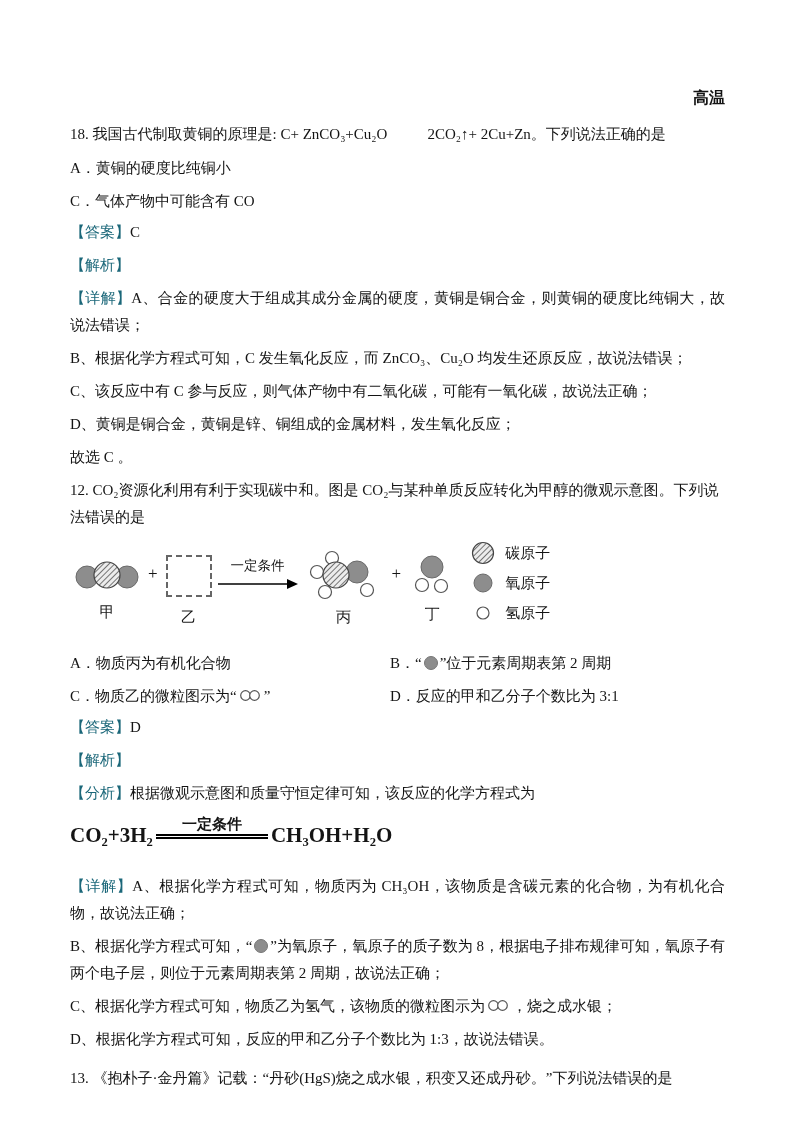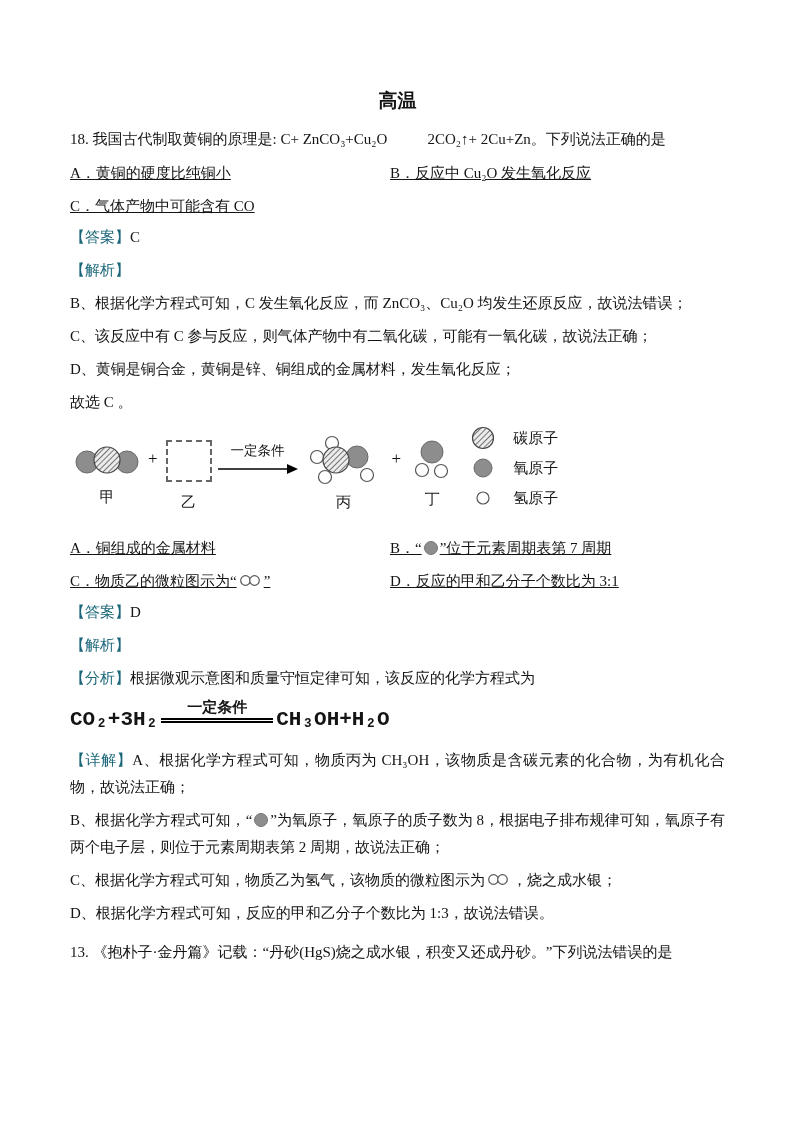--- a/index.html
+++ b/index.html
@@ -4,46 +4,46 @@
 <style>
   * { box-sizing: border-box; }
   html, body { margin: 0; padding: 0; background: #ffffff; }
   body {
     width: 794px; min-height: 1123px;
     font-family: "Liberation Serif", "DejaVu Serif", serif;
     color: #141414; font-size: 15px;
   }
   .page { padding: 88px 69px 60px 70px; }
   p { margin: 0 0 6px; line-height: 1.8; }
-  .top-condition { text-align: center; font-weight: bold; font-size: 19px; margin-bottom: 12px; }
+  .top-condition { text-align: right; font-weight: bold; font-size: 16px; margin-bottom: 12px; }
   .stem-gap { display: inline-block; width: 40px; }
-  .opt-row { display: flex; line-height: 1.9; margin-bottom: 4px; align-items: flex-end; text-decoration: underline; }
+  .opt-row { display: flex; line-height: 1.9; margin-bottom: 4px; align-items: flex-end; }
   .opt-left { flex: 0 0 320px; }
   .opt-right { flex: 1; }
   .tag { color: #1b6779; }
   .detail { text-align: justify; }
   
   .diagram { display: flex; align-items: center; margin: 12px 0 18px 4px; }
   .mol-group { display: flex; flex-direction: column; align-items: center; }
   .mol-label { font-size: 15px; margin-top: 4px; }
   .plus { font-size: 17px; margin: 0 8px 26px; }
   .arrow-group { display: flex; flex-direction: column; align-items: center; margin: 0 6px 26px; }
   .arrow-condition { font-size: 13.5px; margin-bottom: 2px; }
   .dashed-box { width: 46px; height: 42px; border: 2px dashed #666; margin: 7px 0; }
   .legend { margin-left: 16px; align-self: flex-start; margin-top: -2px; }
-  .legend-row { display: flex; align-items: center; gap: 18px; margin-bottom: 6px; font-size: 15px; height: 24px; }
+  .legend-row { display: flex; align-items: center; gap: 10px; margin-bottom: 6px; font-size: 15px; height: 24px; }
   .c-atom { fill: url(#hatch); stroke: #444; stroke-width: 1.2; }
   .o-atom { fill: #8d8d8d; stroke: #6a6a6a; stroke-width: 1; }
   .h-atom { fill: #ffffff; stroke: #555; stroke-width: 1.2; }
   .inline-atom { display: inline-block; width: 14px; height: 14px; border-radius: 50%;
                  background: #8d8d8d; border: 1px solid #777; vertical-align: -2px; margin: 0 2px; }
   .inline-h2 { vertical-align: -1px; margin: 0 2px; }
   
   .equation { display: flex; align-items: center; font-weight: bold; font-size: 21px;
-              margin: 16px 0 16px; font-family: Liberation Mono, monospace; }
+              margin: 16px 0 25px; font-family: Liberation Serif, serif; }
   .eq-arrow { display: flex; flex-direction: column; align-items: center; position: relative; top: -8px; margin: 0 3px; }
   .eq-condition { font-size: 15px; font-weight: bold; line-height: 1.15; }
   .eq-line { width: 112px; height: 5px; border-top: 2px solid #000; border-bottom: 2px solid #000; }
   .spacer-sm { height: 6px; }
 </style>
 </head>
 <body>
 
 <svg width="0" height="0" style="position:absolute" aria-hidden="true">
   <defs>
@@ -56,36 +56,39 @@
 
 <div class="page">
 
   <div class="top-condition">高温</div>
 
   <p>
     <span>18. 我国古代制取黄铜的原理是: C+ ZnCO₃+Cu₂O</span><span class="stem-gap"></span><span>2CO₂↑+ 2Cu+Zn。下列说法正确的是</span>
   </p>
   <div class="opt-row">
     <span class="opt-left">A．黄铜的硬度比纯铜小</span>
-    <span class="opt-right">B．反应中 Cu₂O 发生氧化反应</span>
   </div>
   <div class="opt-row">
     <span class="opt-left">C．气体产物中可能含有 CO</span>
   </div>
   <p>
     <span class="tag">【答案】</span><span>C</span>
   </p>
   <p>
     <span class="tag">【解析】</span>
+  </p>
+  <p class="detail">
+    <span class="tag">【详解】</span><span>A、合金的硬度大于组成其成分金属的硬度，黄铜是铜合金，则黄铜的硬度比纯铜大，故说法错误；</span>
   </p>
   <p class="detail">B、根据化学方程式可知，C 发生氧化反应，而 ZnCO₃、Cu₂O 均发生还原反应，故说法错误；</p>
   <p class="detail">C、该反应中有 C 参与反应，则气体产物中有二氧化碳，可能有一氧化碳，故说法正确；</p>
   <p class="detail">D、黄铜是铜合金，黄铜是锌、铜组成的金属材料，发生氧化反应；</p>
   <p>故选 C 。</p>
 
+  <p>12. CO₂资源化利用有利于实现碳中和。图是 CO₂与某种单质反应转化为甲醇的微观示意图。下列说法错误的是</p>
 
   <div class="diagram">
     <div class="mol-group">
       <svg width="66" height="46" viewBox="0 0 66 46">
         <circle cx="13" cy="24" r="11" class="o-atom"></circle>
         <circle cx="53" cy="24" r="11" class="o-atom"></circle>
         <circle cx="33" cy="22" r="13" class="c-atom"></circle>
       </svg>
       <div class="mol-label">甲</div>
     </div>
@@ -137,23 +140,23 @@
       <div class="legend-row">
         <svg width="24" height="24" viewBox="0 0 24 24">
           <circle cx="12" cy="12" r="6" class="h-atom"></circle>
         </svg>
         <span>氢原子</span>
       </div>
     </div>
   </div>
 
   <div class="opt-row">
-    <span class="opt-left">A．铜组成的金属材料</span>
+    <span class="opt-left">A．物质丙为有机化合物</span>
     <span class="opt-right">
-      <span>B．“</span><span class="inline-atom"></span><span>”位于元素周期表第 7 周期</span>
+      <span>B．“</span><span class="inline-atom"></span><span>”位于元素周期表第 2 周期</span>
     </span>
   </div>
   <div class="opt-row">
     <span class="opt-left">
       <span>C．物质乙的微粒图示为“</span><svg class="inline-h2" width="23" height="13" viewBox="0 0 23 13">
           <circle cx="6.5" cy="6.5" r="4.8" class="h-atom"></circle>
           <circle cx="15.5" cy="6.5" r="4.8" class="h-atom"></circle>
         </svg><span>”</span>
     </span>
     <span class="opt-right">D．反应的甲和乙分子个数比为 3:1</span>

